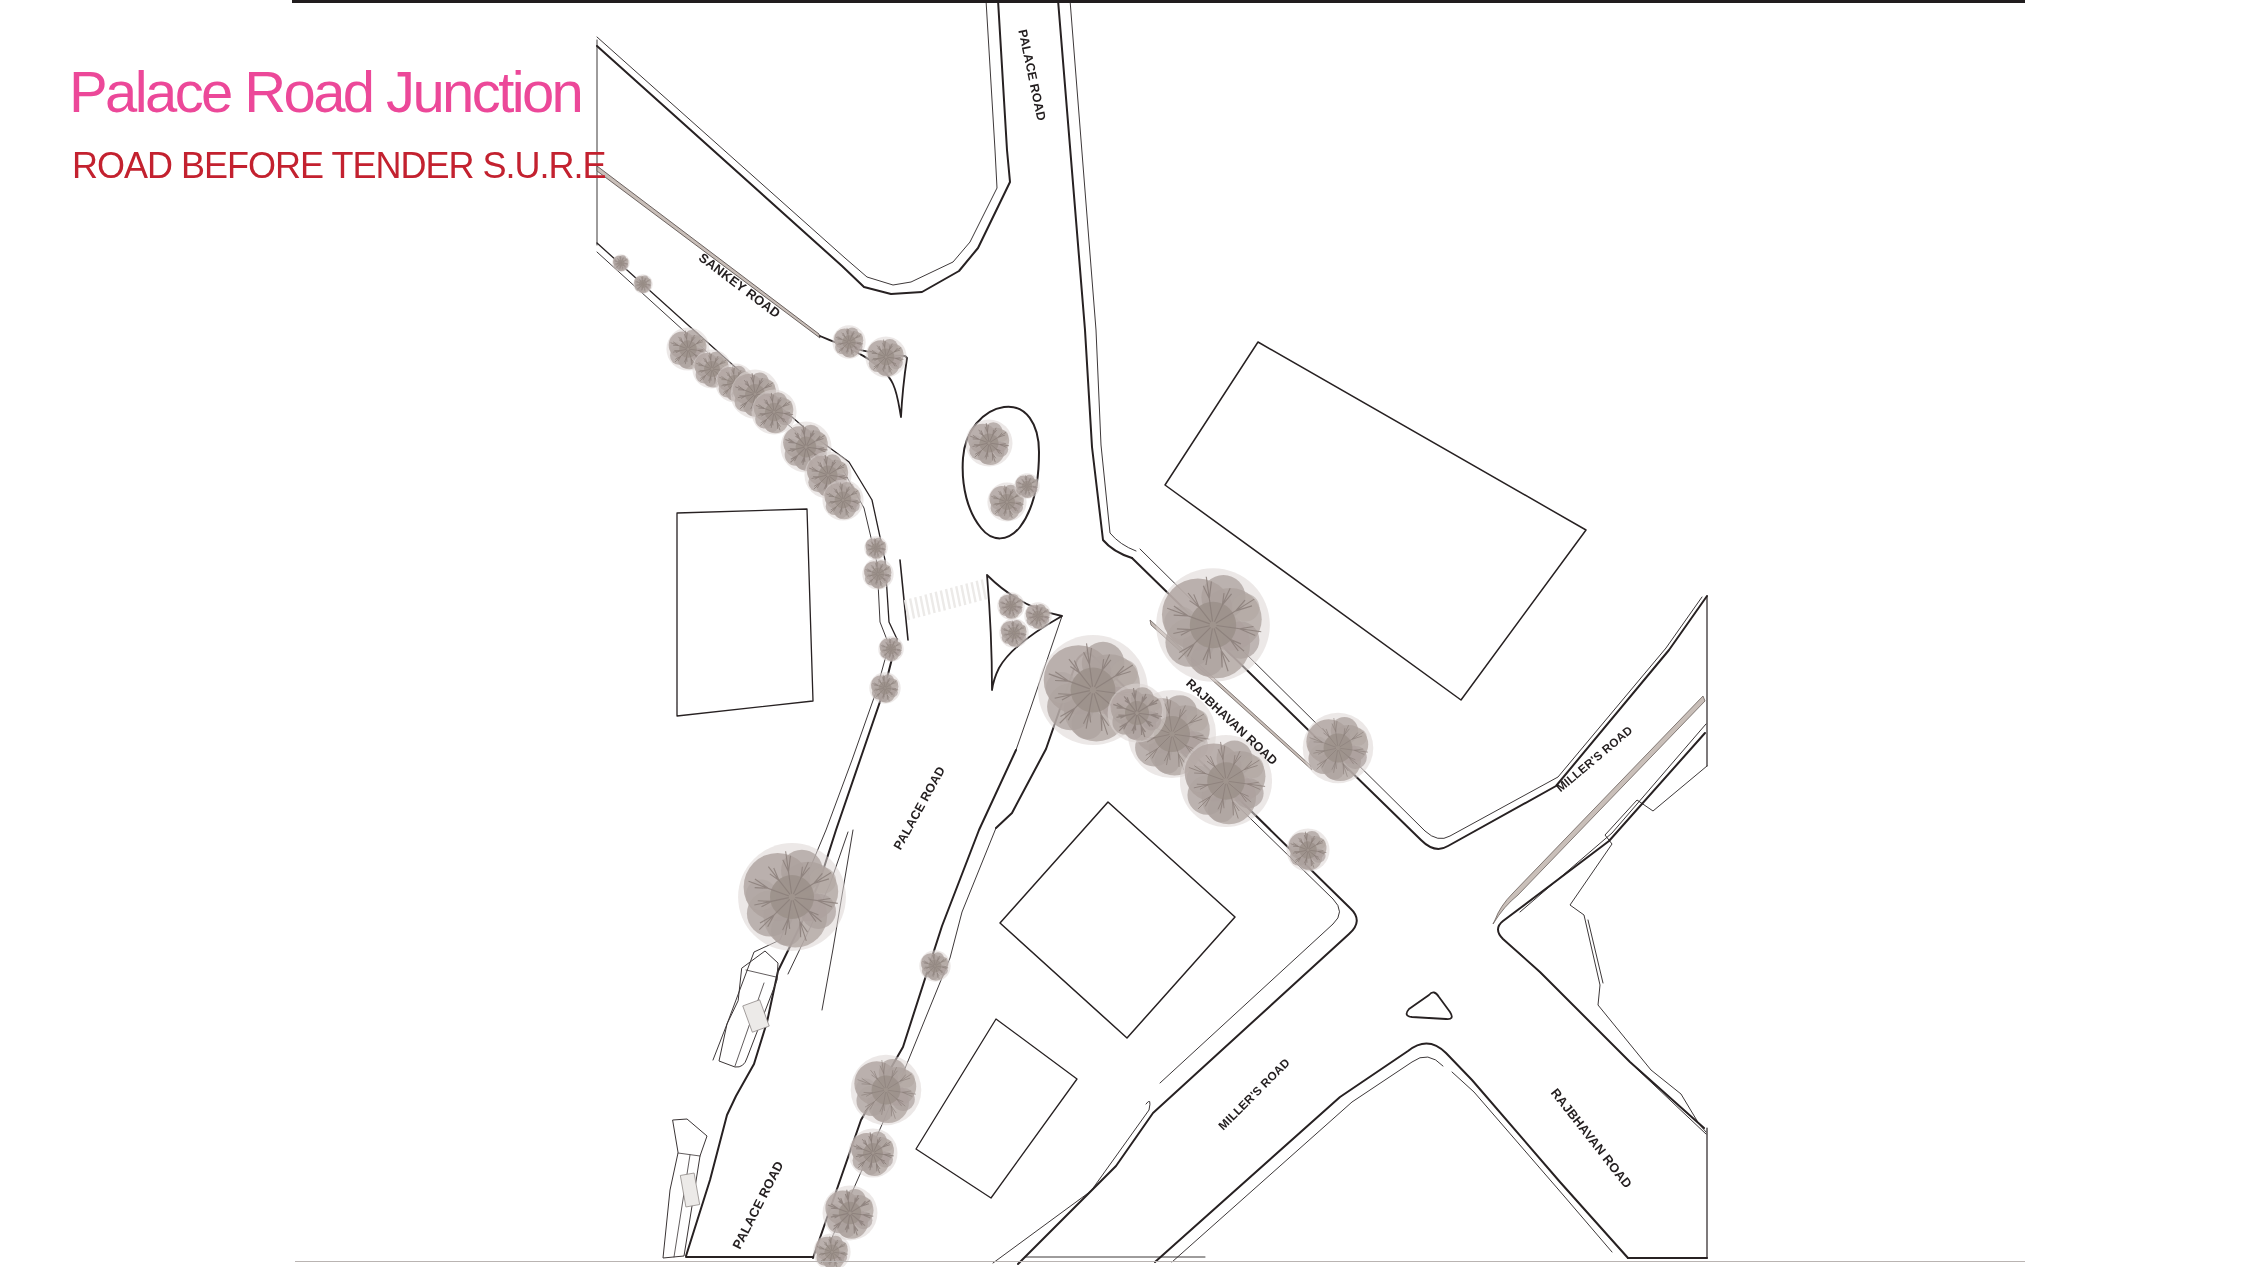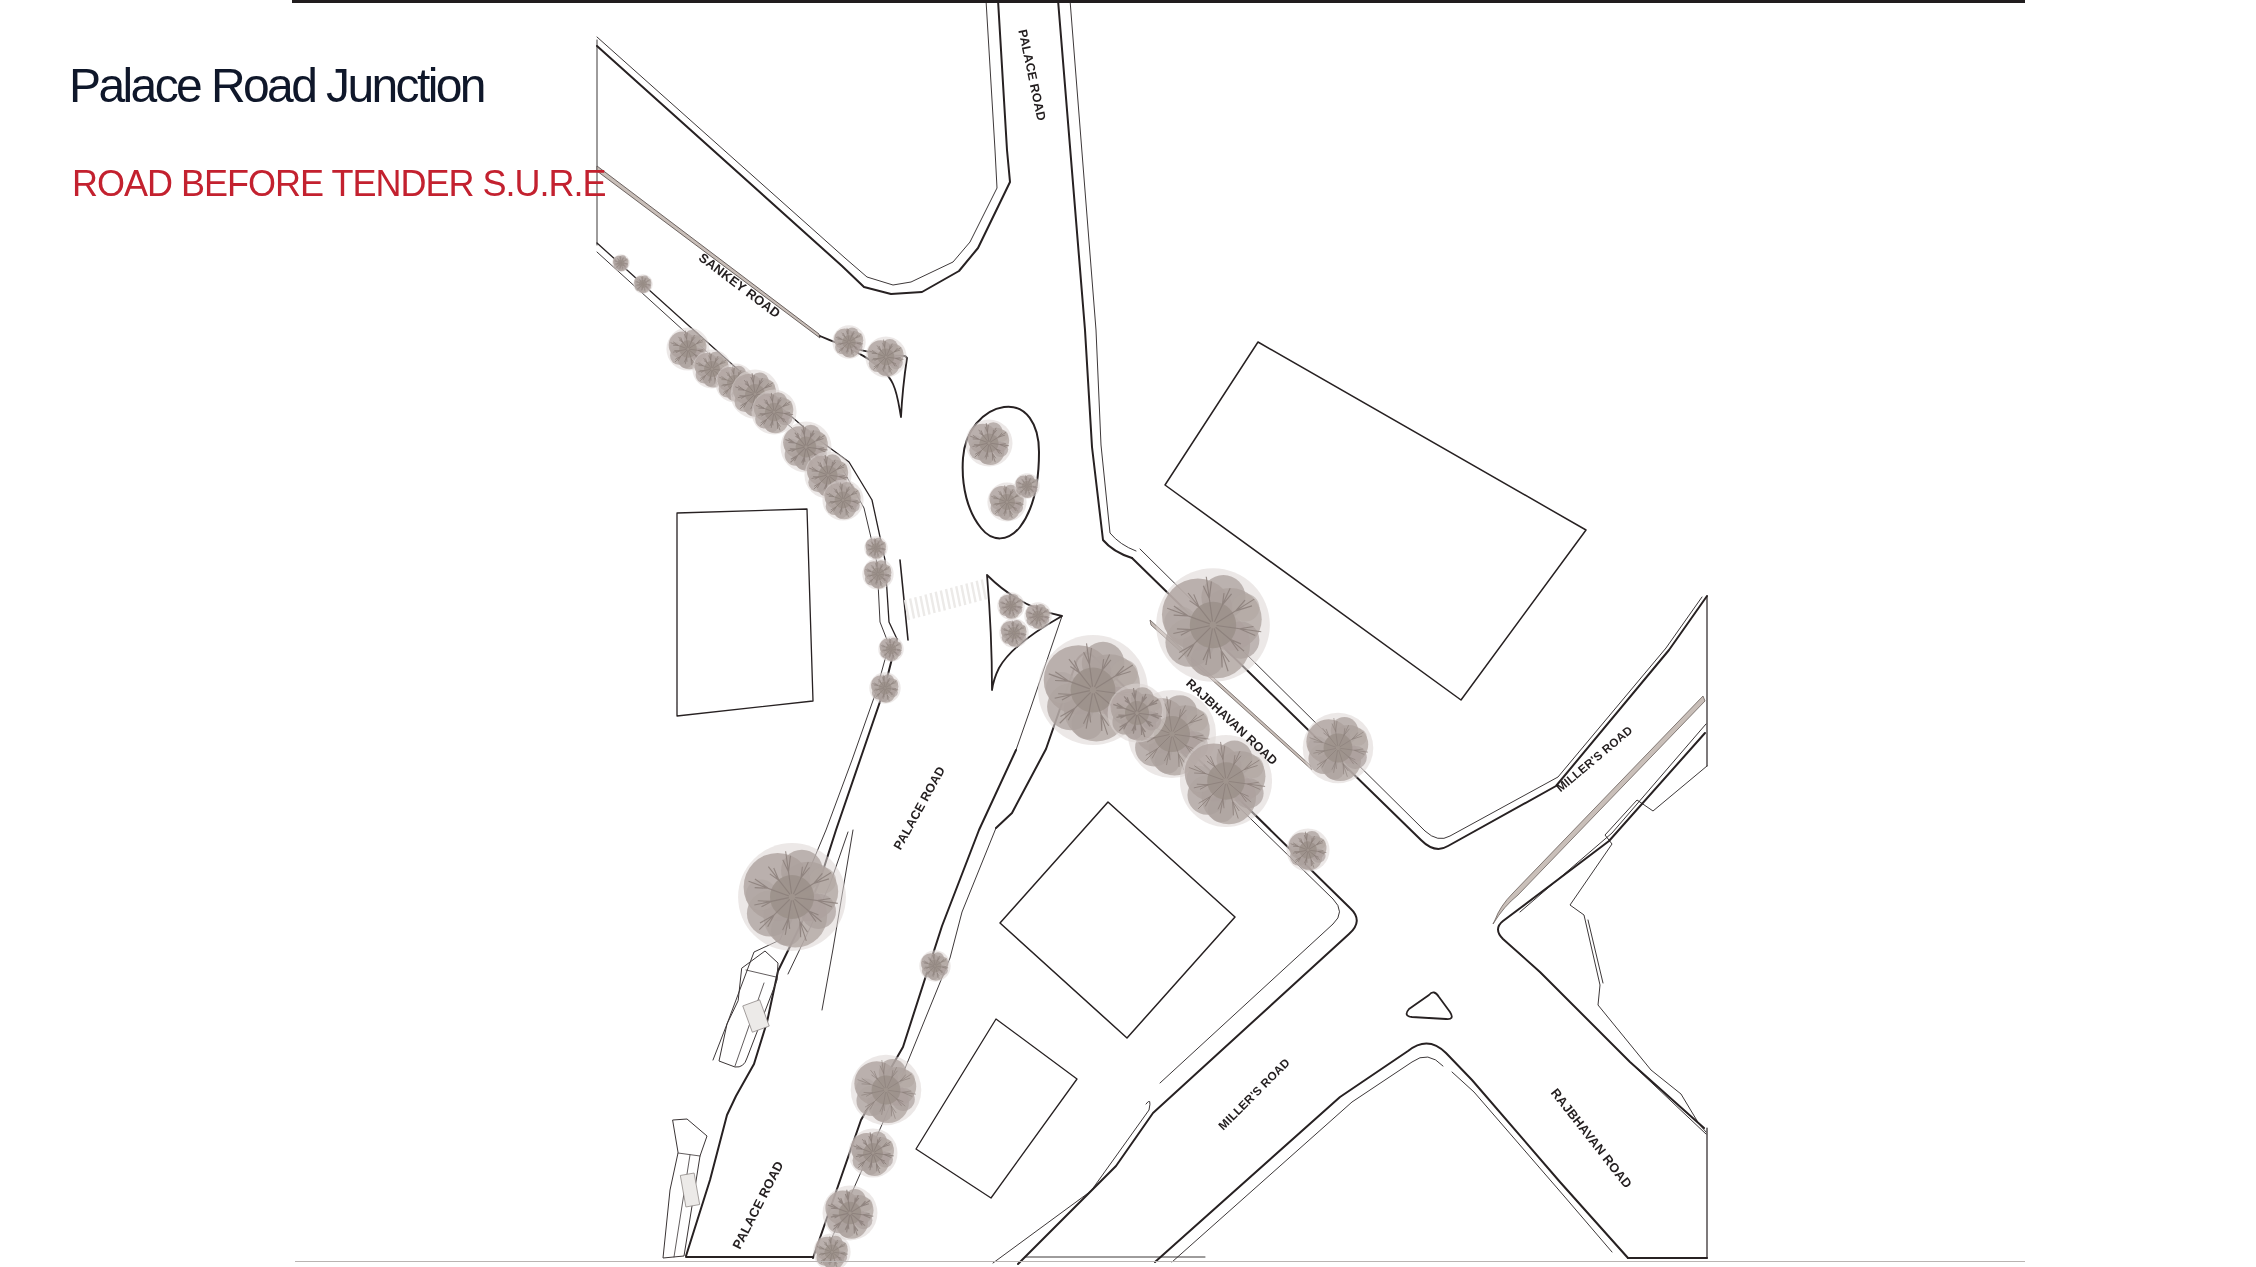--- a/index.html
+++ b/index.html
@@ -222,14 +222,14 @@
 
 <text x="0" y="0" transform="translate(1257 1097) rotate(-45)" font-size="11.8" letter-spacing="0.2" fill="#231e1f" text-anchor="middle" font-weight="700">MILLER'S ROAD</text>
 
 <text x="0" y="0" transform="translate(1588 1141) rotate(52)" font-size="12.8" letter-spacing="0.2" fill="#231e1f" text-anchor="middle" font-weight="700">RAJBHAVAN ROAD</text>
 </svg>
 
 <div style="position:absolute;left:292px;top:0px;width:1733px;height:3px;background:#211d1e"></div>
 
 <div style="position:absolute;left:295px;top:1261px;width:1730px;height:1.2px;background:#b9b4b2"></div>
 
-<div style="position:absolute;left:69px;top:58px;font-size:48px;color:#0f172a;letter-spacing:-2.6px">Palace Road Junction</div>
-
-<div style="position:absolute;left:72px;top:163px;font-size:36px;color:#c3212f;letter-spacing:-1.0px">ROAD BEFORE TENDER S.U.R.E</div>
+<div style="position:absolute;left:69px;top:58px;font-size:58px;color:#ec4899;letter-spacing:-2.6px">Palace Road Junction</div>
+
+<div style="position:absolute;left:72px;top:145px;font-size:36px;color:#c3212f;letter-spacing:-1.0px">ROAD BEFORE TENDER S.U.R.E</div>
 </body></html>

